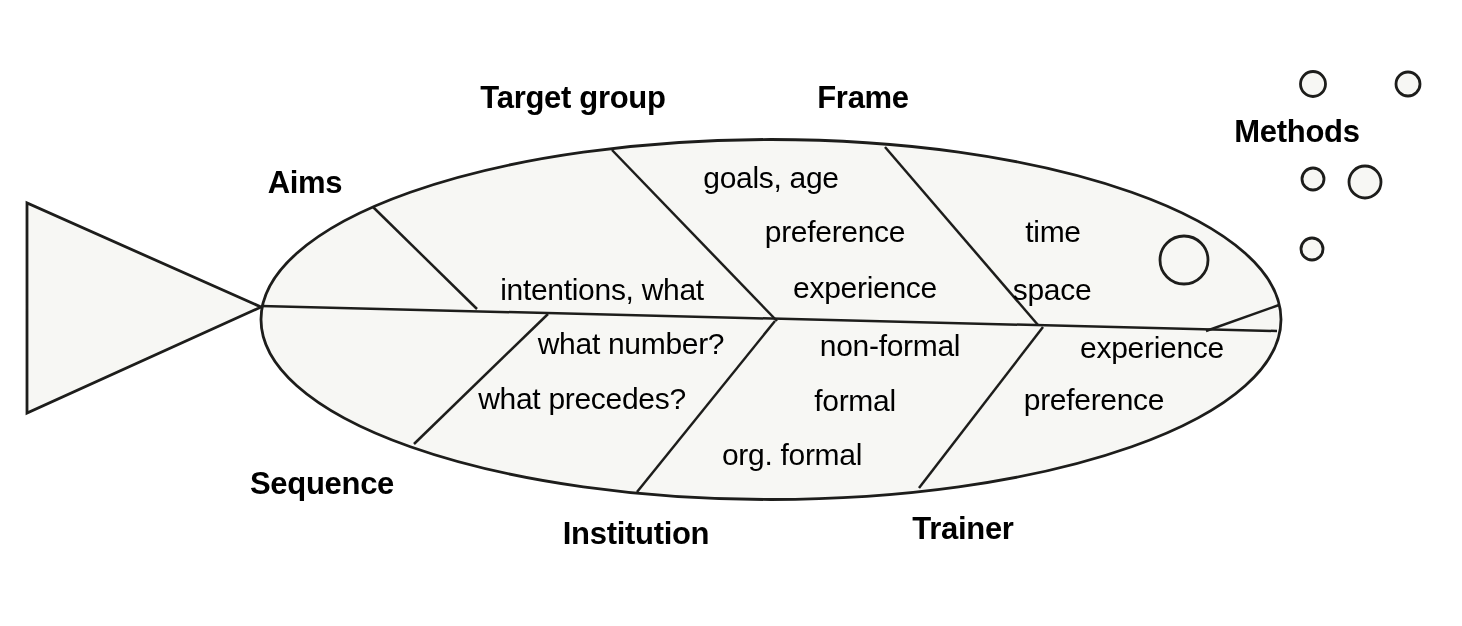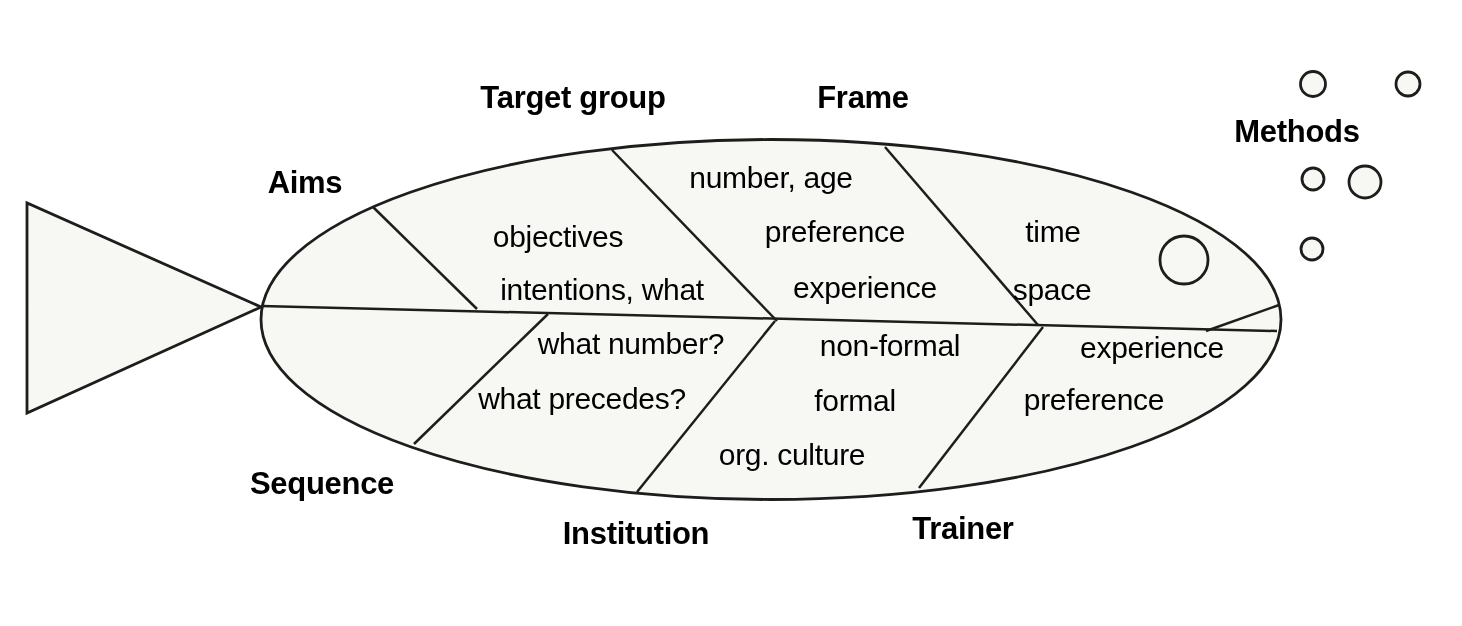--- a/index.html
+++ b/index.html
@@ -75,33 +75,32 @@
   </svg>
 
   <div class="txt lbl" style="left:305px; top:182px">Aims</div>
   <div class="txt lbl" style="left:573px; top:97px">Target group</div>
   <div class="txt lbl" style="left:863px; top:97px">Frame</div>
   <div class="txt lbl" style="left:1297px; top:131px">Methods</div>
   <div class="txt lbl" style="left:322px; top:483px">Sequence</div>
   <div class="txt lbl" style="left:636px; top:533px">Institution</div>
   <div class="txt lbl" style="left:963px; top:528px">Trainer</div>
 
-  <div class="txt" style="left:558px; top:237px">objectives</div>
   <div class="txt" style="left:602px; top:290px">intentions, what</div>
 
-  <div class="txt" style="left:771px; top:178px">number, age</div>
+  <div class="txt" style="left:771px; top:178px">goals, age</div>
   <div class="txt" style="left:835px; top:232px">preference</div>
   <div class="txt" style="left:865px; top:288px">experience</div>
 
   <div class="txt" style="left:1053px; top:232px">time</div>
   <div class="txt" style="left:1052px; top:290px">space</div>
 
   <div class="txt" style="left:631px; top:344px">what number?</div>
   <div class="txt" style="left:890px; top:346px">non-formal</div>
 
   <div class="txt" style="left:582px; top:399px">what precedes?</div>
   <div class="txt" style="left:855px; top:401px">formal</div>
-  <div class="txt" style="left:792px; top:455px">org. culture</div>
+  <div class="txt" style="left:792px; top:455px">org. formal</div>
 
   <div class="txt" style="left:1152px; top:348px">experience</div>
   <div class="txt" style="left:1094px; top:400px">preference</div>
 
 </div>
 
 </body></html>

